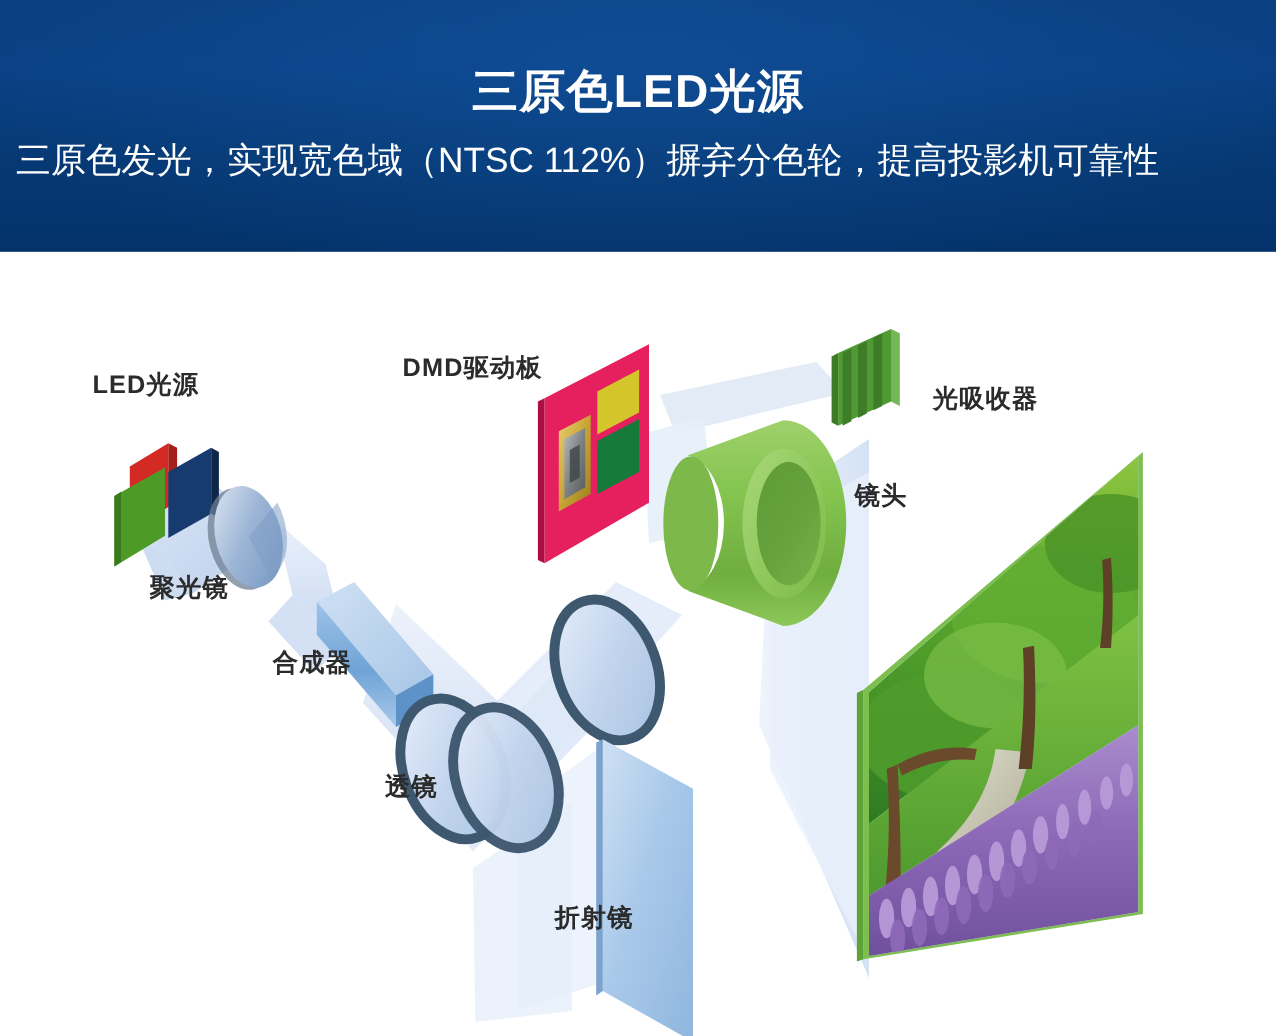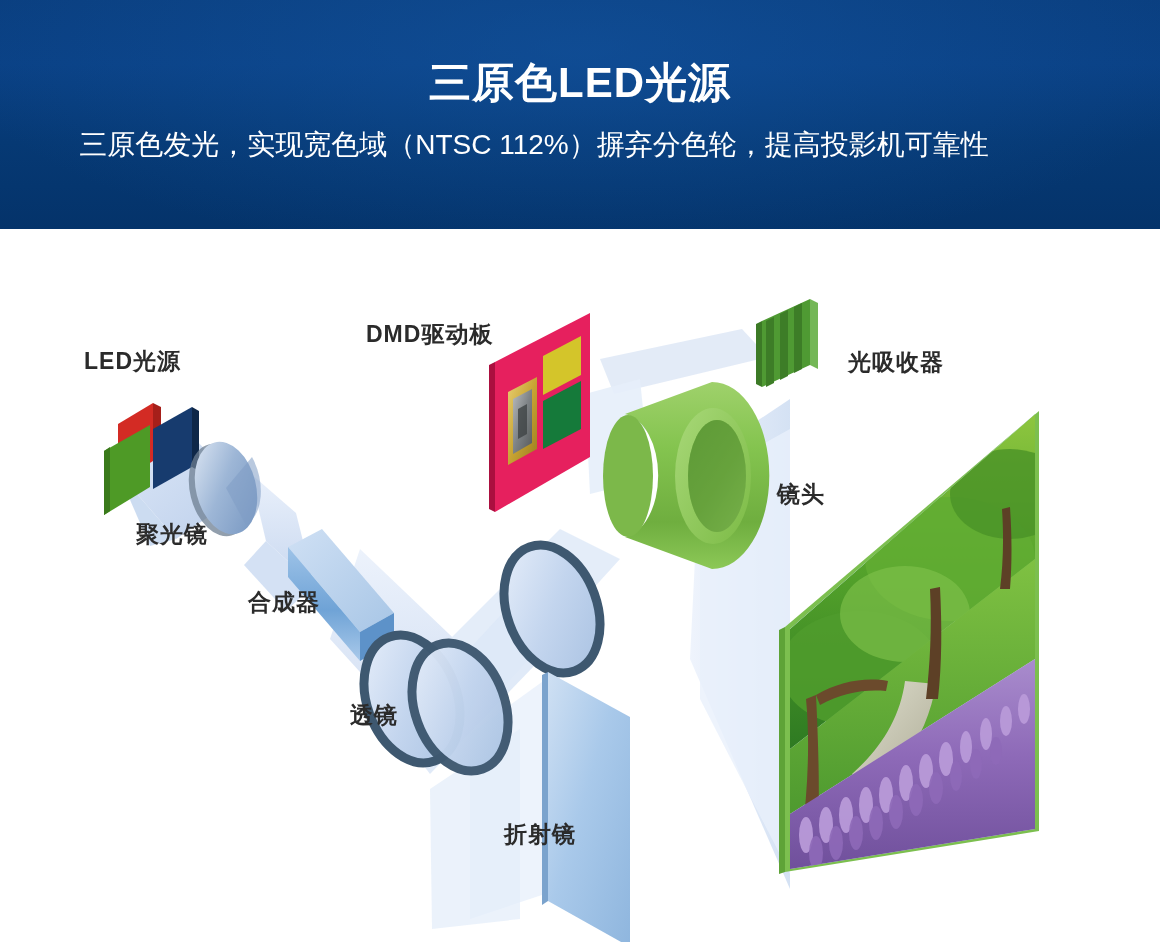--- a/index.html
+++ b/index.html
@@ -42,21 +42,21 @@
     line-height: 56px;
     white-space: nowrap;
   }
   #header-subtitle {
     position: absolute;
     left: 0;
     top: 124px;
     width: 1068px;
     text-align: center;
     color: #ffffff;
-    font-size: 28px;
+    font-size: 32px;
     font-weight: normal;
     line-height: 42px;
     white-space: nowrap;
   }
 
   
   #diagram {
     position: absolute;
     left: 0;
     top: 229px;
@@ -75,28 +75,28 @@
   
   .dlabel {
     position: absolute;
     color: #2b2b2b;
     font-size: 23px;
     font-weight: bold;
     white-space: nowrap;
     letter-spacing: 1px;
     line-height: 1;
   }
-  #label-led      { left: 84px;  top: 121px; }
+  #label-led      { left: 84px;  top: 109px; }
   #label-cond     { left: 136px; top: 296px; font-family: Liberation Mono, monospace; }
   #label-dmd      { left: 366px; top: 94px;  }
   #label-comb     { left: 248px; top: 362px; }
   #label-lensgrp  { left: 350px; top: 475px; }
   #label-refract  { left: 492px; top: 594px; margin-left: 12px; }
   #label-absorb   { left: 848px; top: 122px; text-align: right; }
-  #label-barrel   { left: 777px; top: 210px; margin-top: 44px; }
+  #label-barrel   { left: 777px; top: 210px; }
 </style>
 </head>
 <body>
 
 <div id="page">
 
   <div id="header">
     <div id="header-title">三原色LED光源</div>
     <div id="header-subtitle">三原色发光，实现宽色域（NTSC 112%）摒弃分色轮，提高投影机可靠性</div>
   </div>

